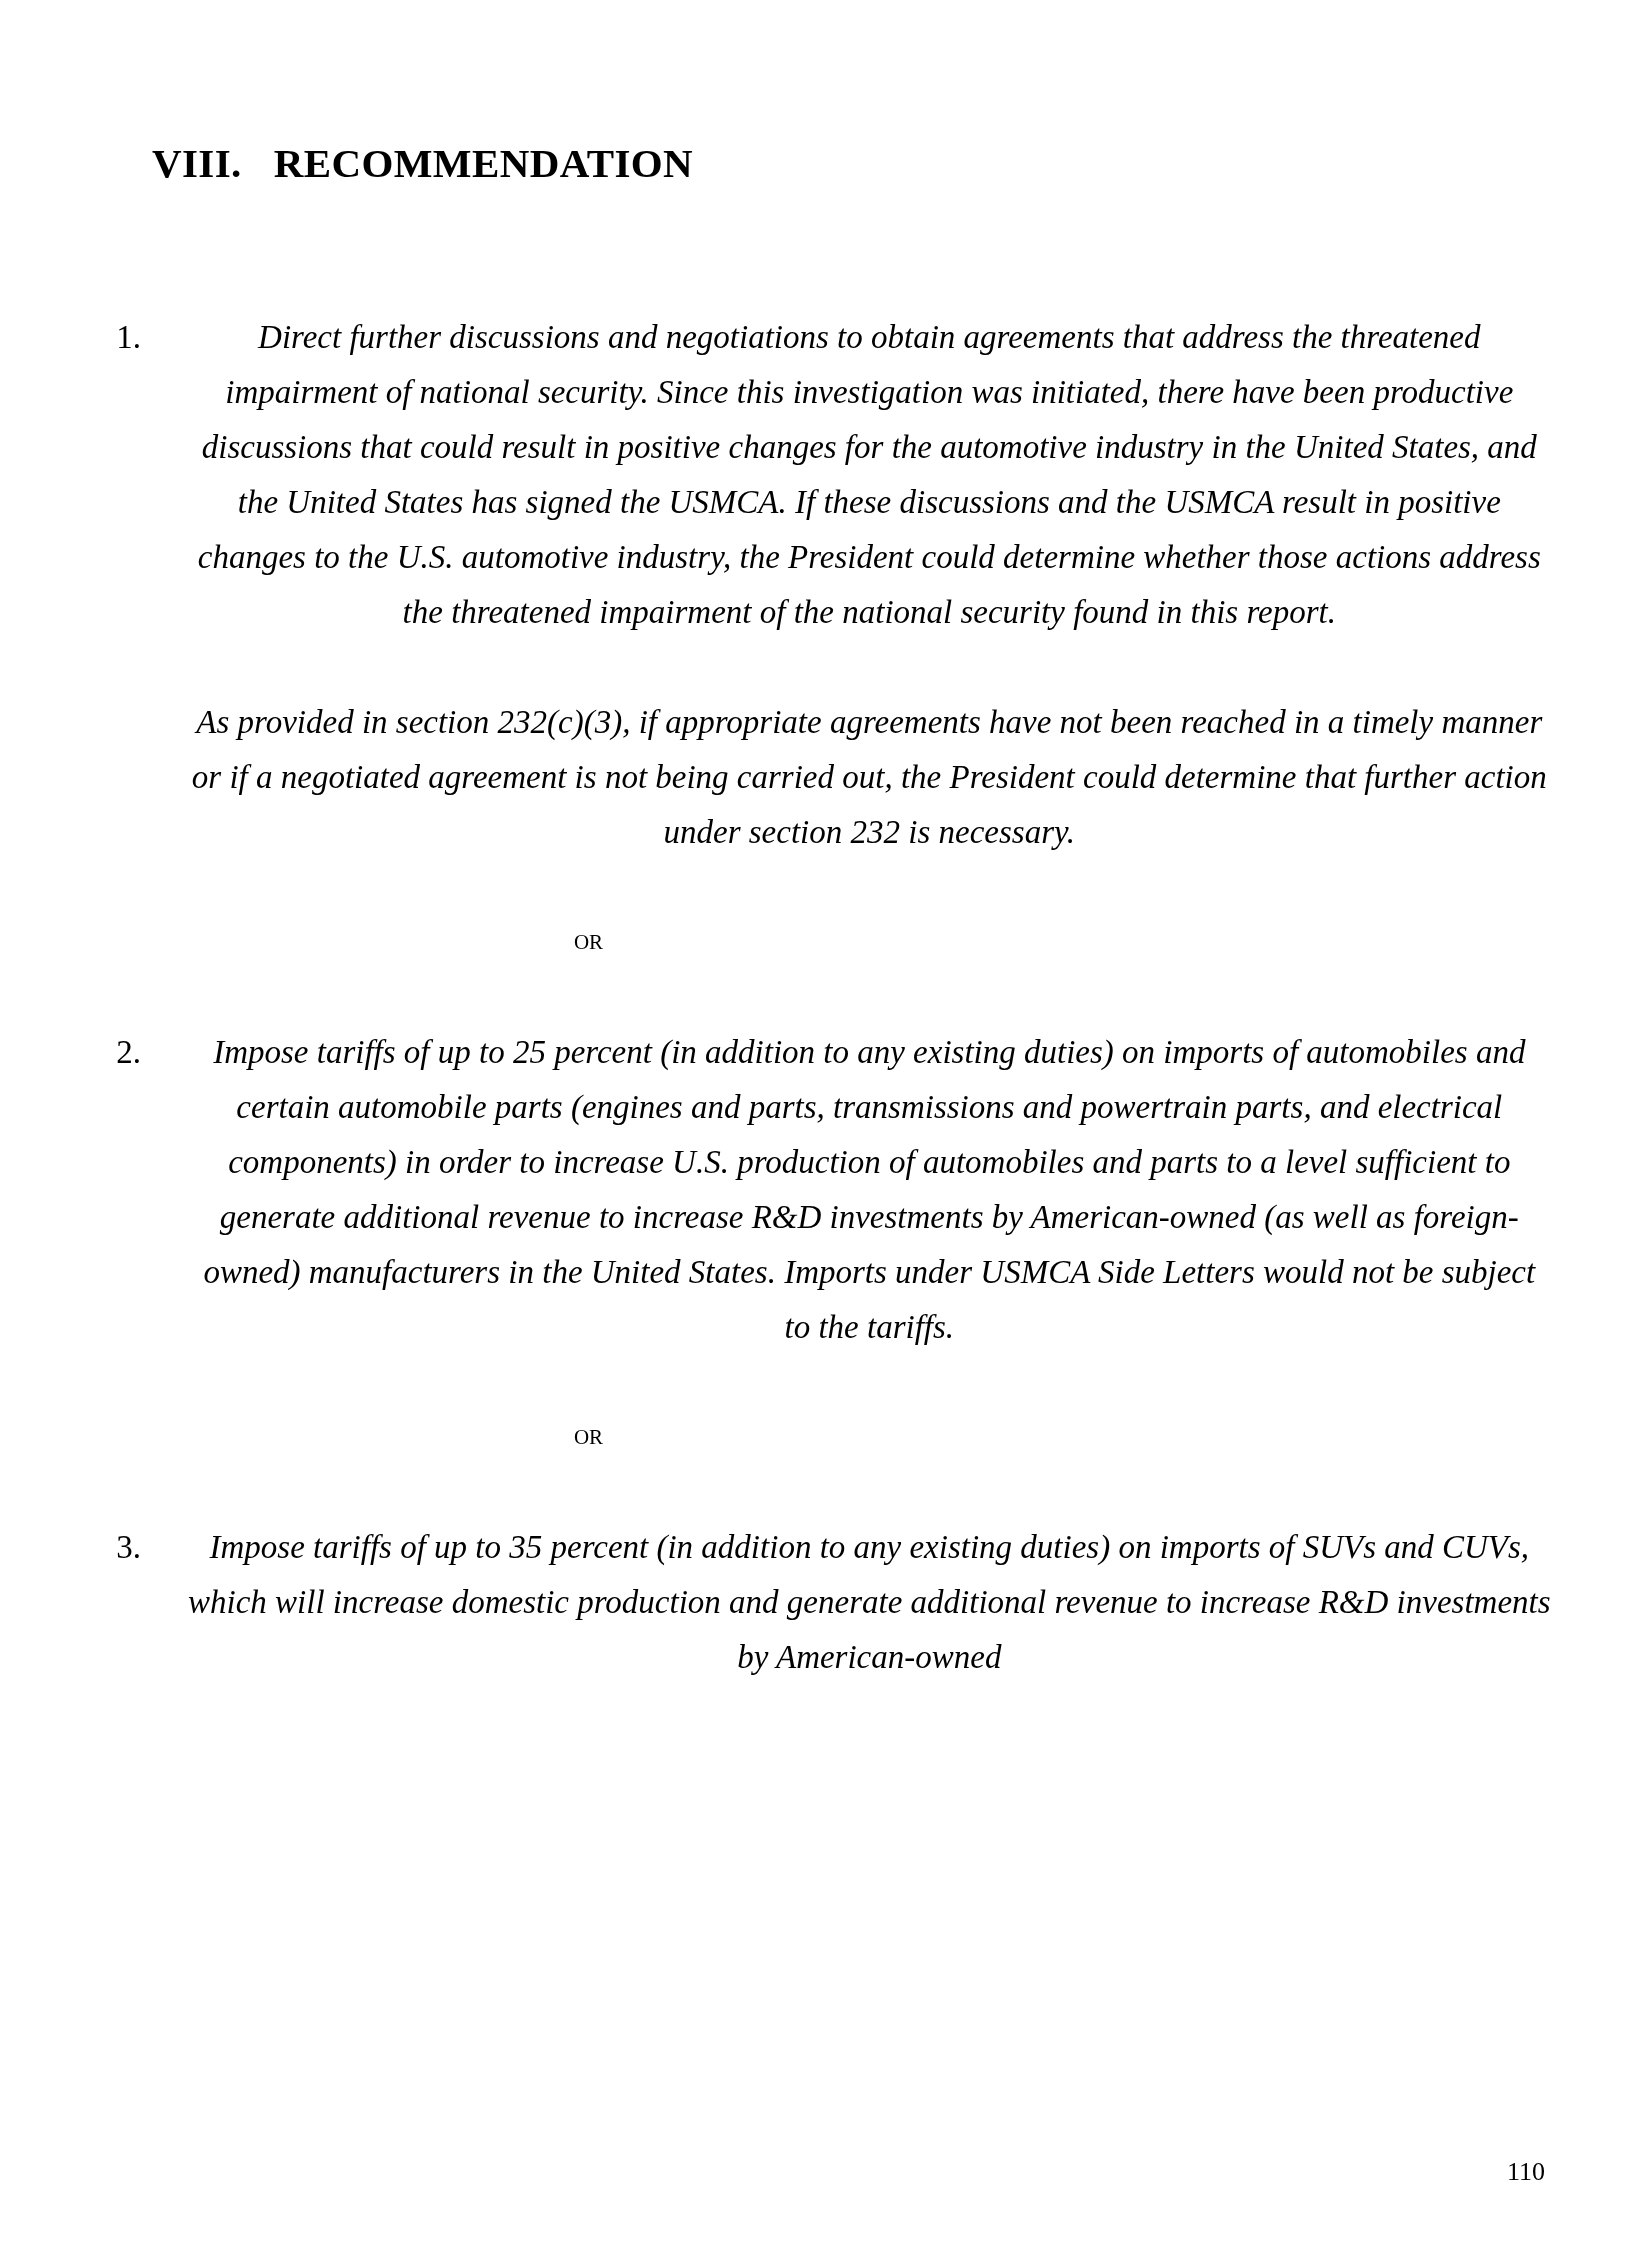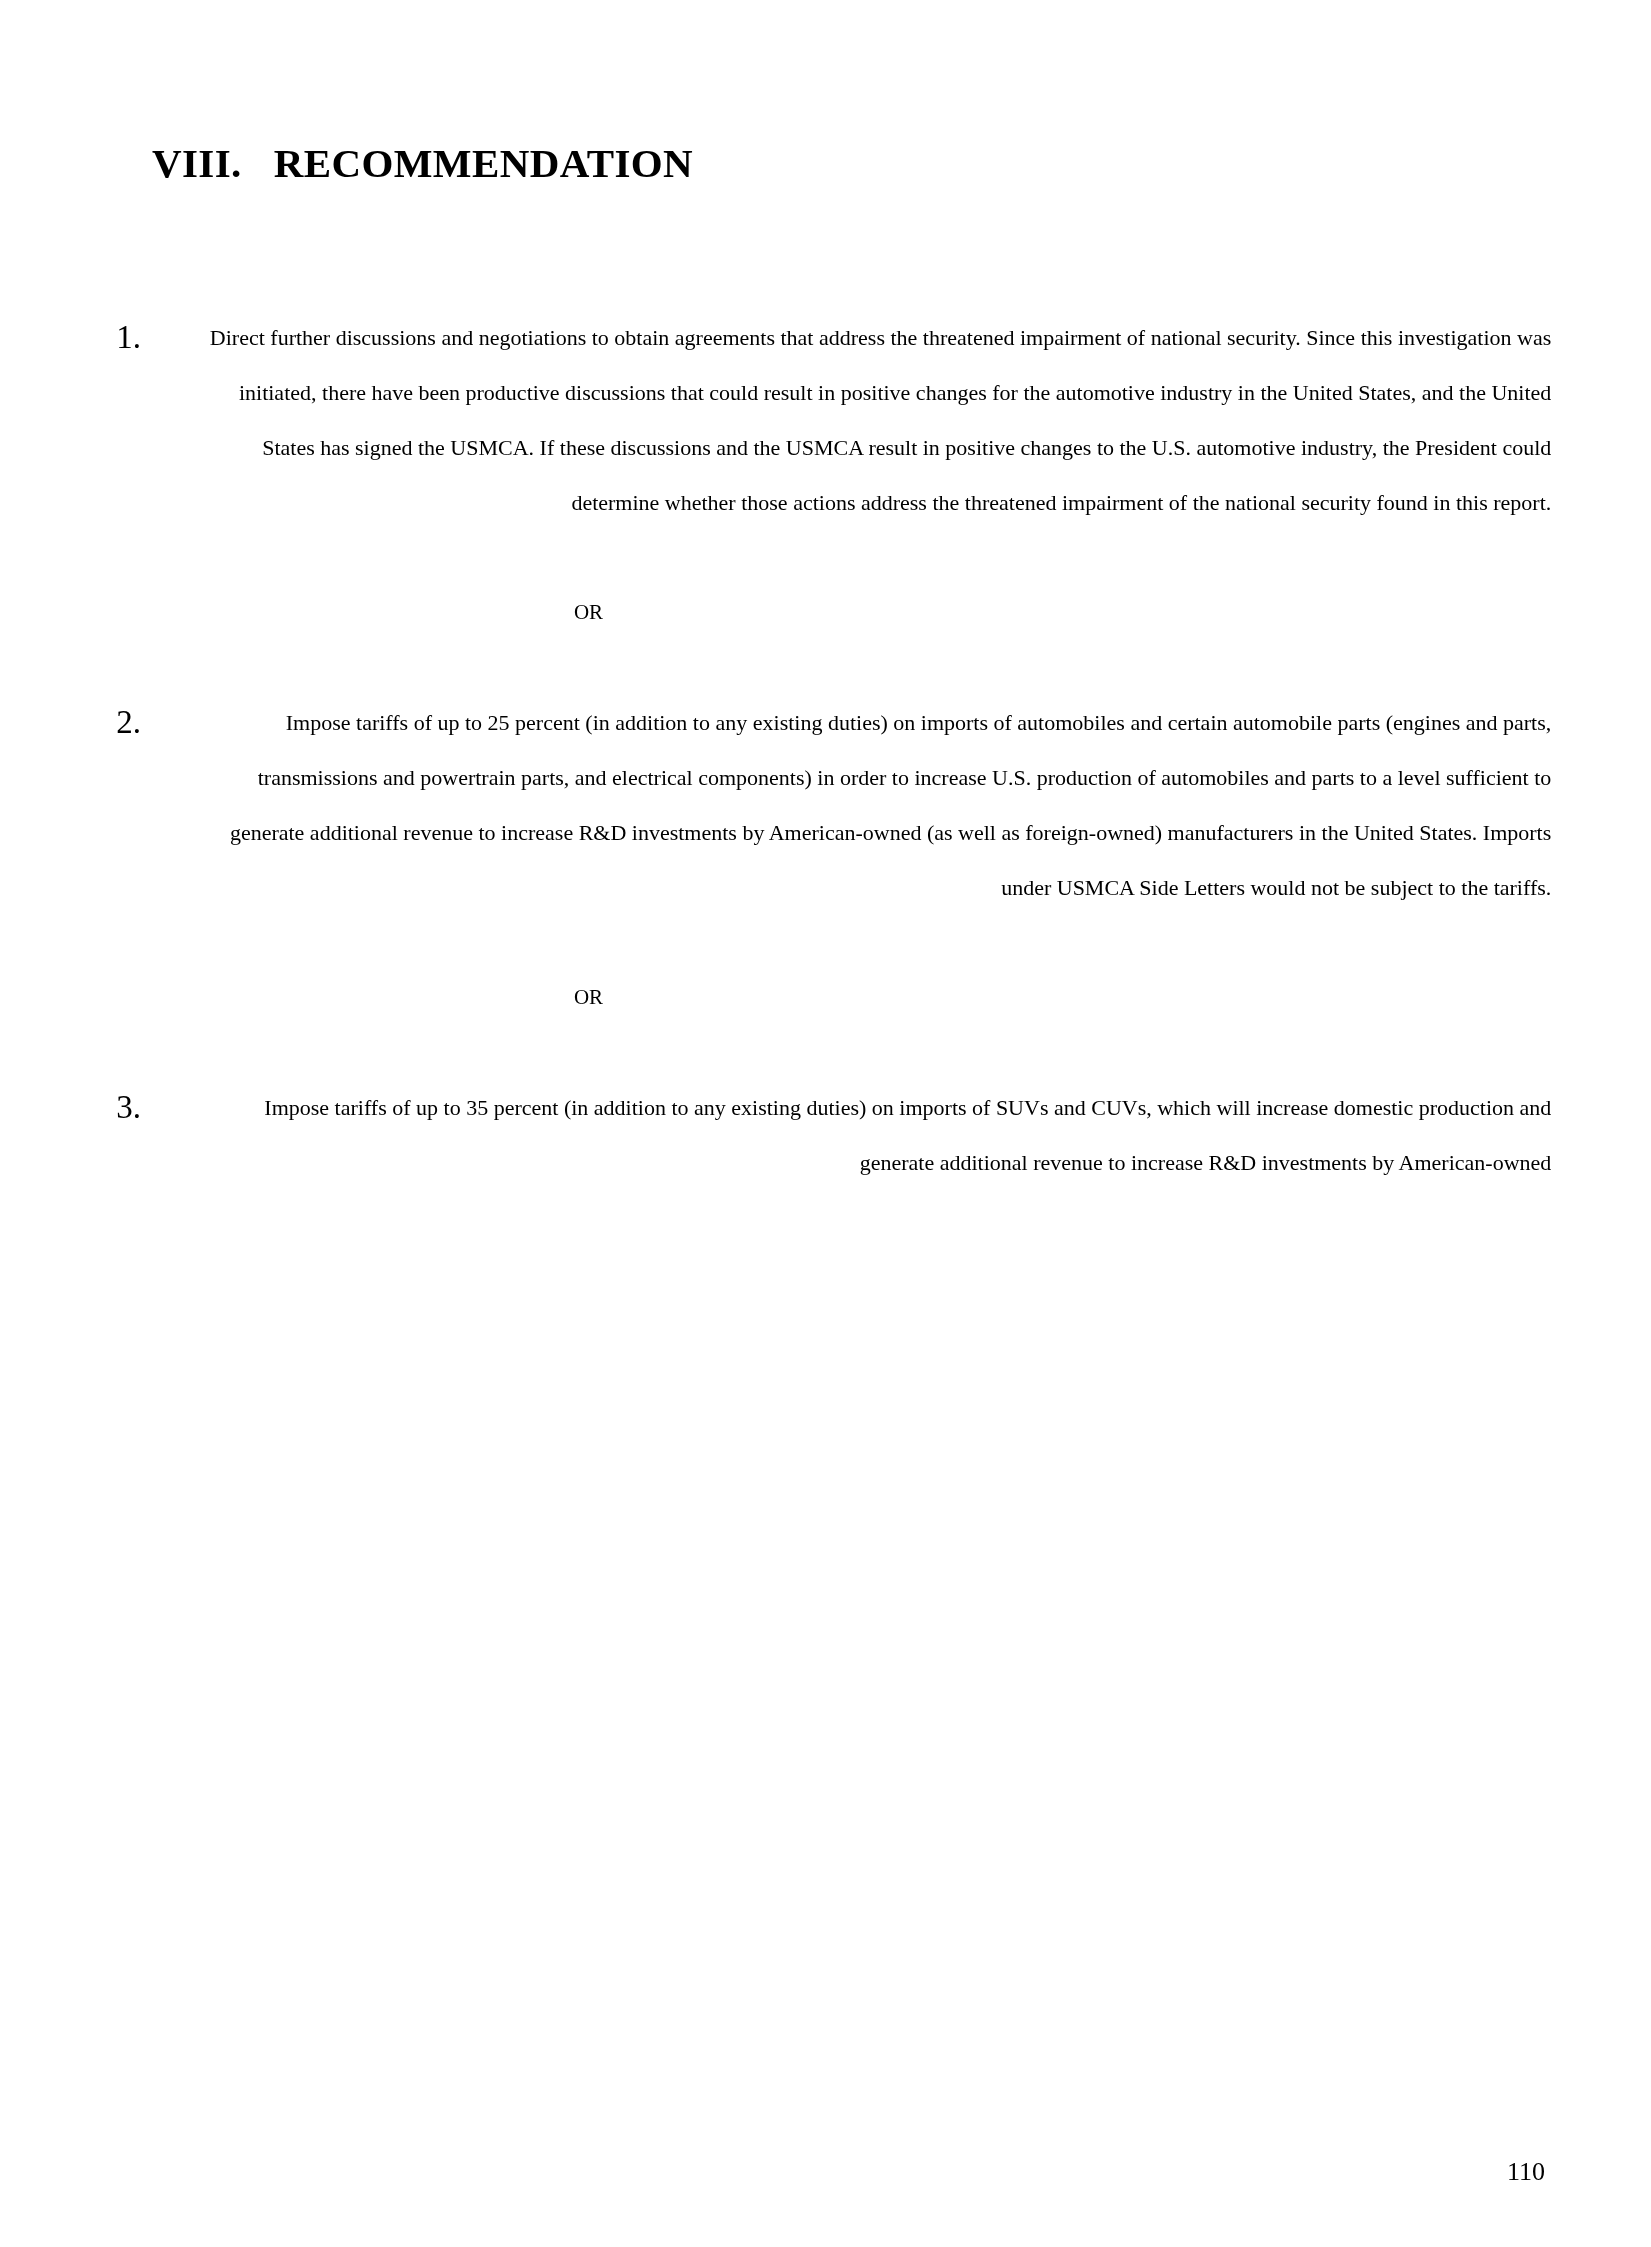--- a/index.html
+++ b/index.html
@@ -68,25 +68,26 @@
     position: absolute;
     left: 0;
     top: 0;
     font-size: 33px;
     line-height: 55px;
     width: 54px;
     text-align: left;
   }
 
   .item-paragraph {
-    font-size: 22px;
+    font-size: 33px;
     line-height: 55px;
     margin: 0;
-    text-align: right;
+    text-align: center;
     width: 1364px;
+    font-style: italic;
   }
 
   .item-paragraph + .item-paragraph {
     margin-top: 55px;
   }
 
   
   .or-separator {
     font-size: 21px;
     line-height: 55px;
@@ -112,20 +113,21 @@
   <h1 class="section-heading">VIII.   RECOMMENDATION</h1>
 
   <div class="body-column">
 
 
     <ol class="recommendation-list">
 
       <li class="recommendation-item">
         <span class="item-marker">1.</span>
         <p class="item-paragraph">Direct further discussions and negotiations to obtain agreements that address the threatened impairment of national security.  Since this investigation was initiated, there have been productive discussions that could result in positive changes for the automotive industry in the United States, and the United States has signed the USMCA.  If these discussions and the USMCA result in positive changes to the U.S. automotive industry, the President could determine whether those actions address the threatened impairment of the national security found in this report.</p>
+        <p class="item-paragraph">As provided in section 232(c)(3), if appropriate agreements have not been reached in a timely manner or if a negotiated agreement is not being carried out, the President could determine that further action under section 232 is necessary.</p>
       </li>
 
       <p class="or-separator">OR</p>
 
       <li class="recommendation-item">
         <span class="item-marker">2.</span>
         <p class="item-paragraph">Impose tariffs of up to 25 percent (in addition to any existing duties) on imports of automobiles and certain automobile parts (engines and parts, transmissions and powertrain parts, and electrical components) in order to increase U.S. production of automobiles and parts to a level sufficient to generate additional revenue to increase R&amp;D investments by American-owned (as well as foreign-owned) manufacturers in the United States.  Imports under USMCA Side Letters would not be subject to the tariffs.</p>
       </li>
 
       <p class="or-separator">OR</p>

